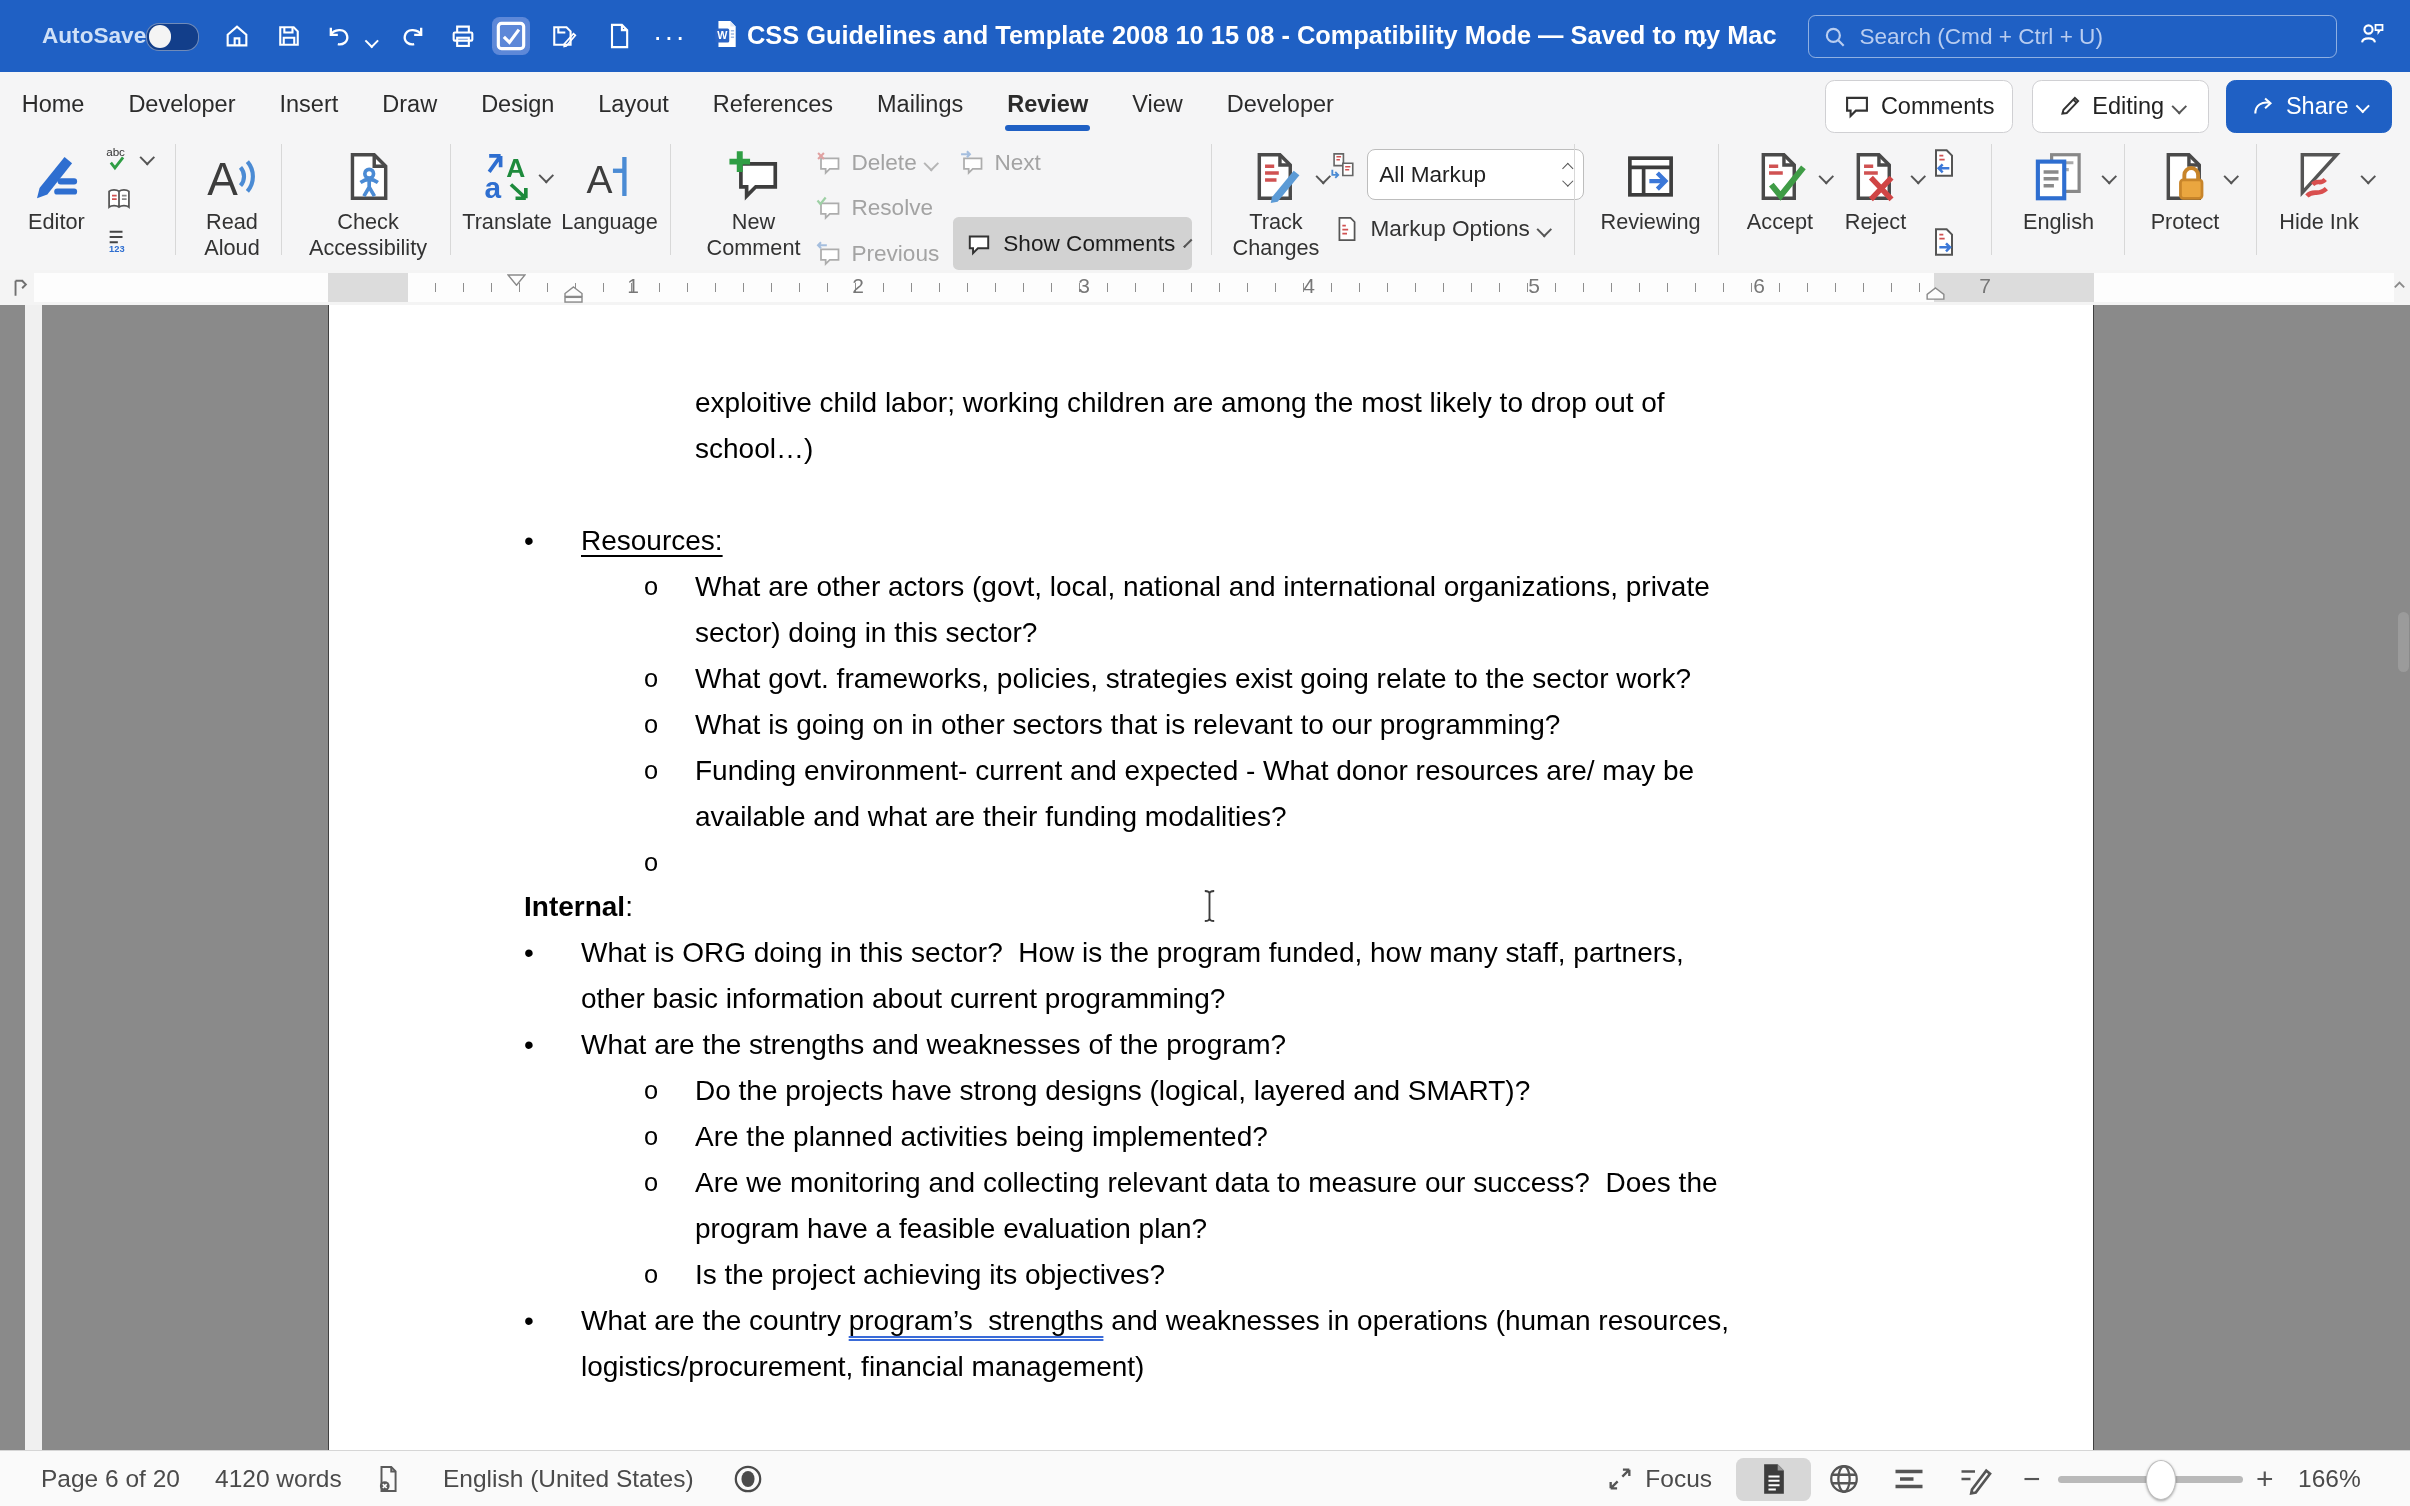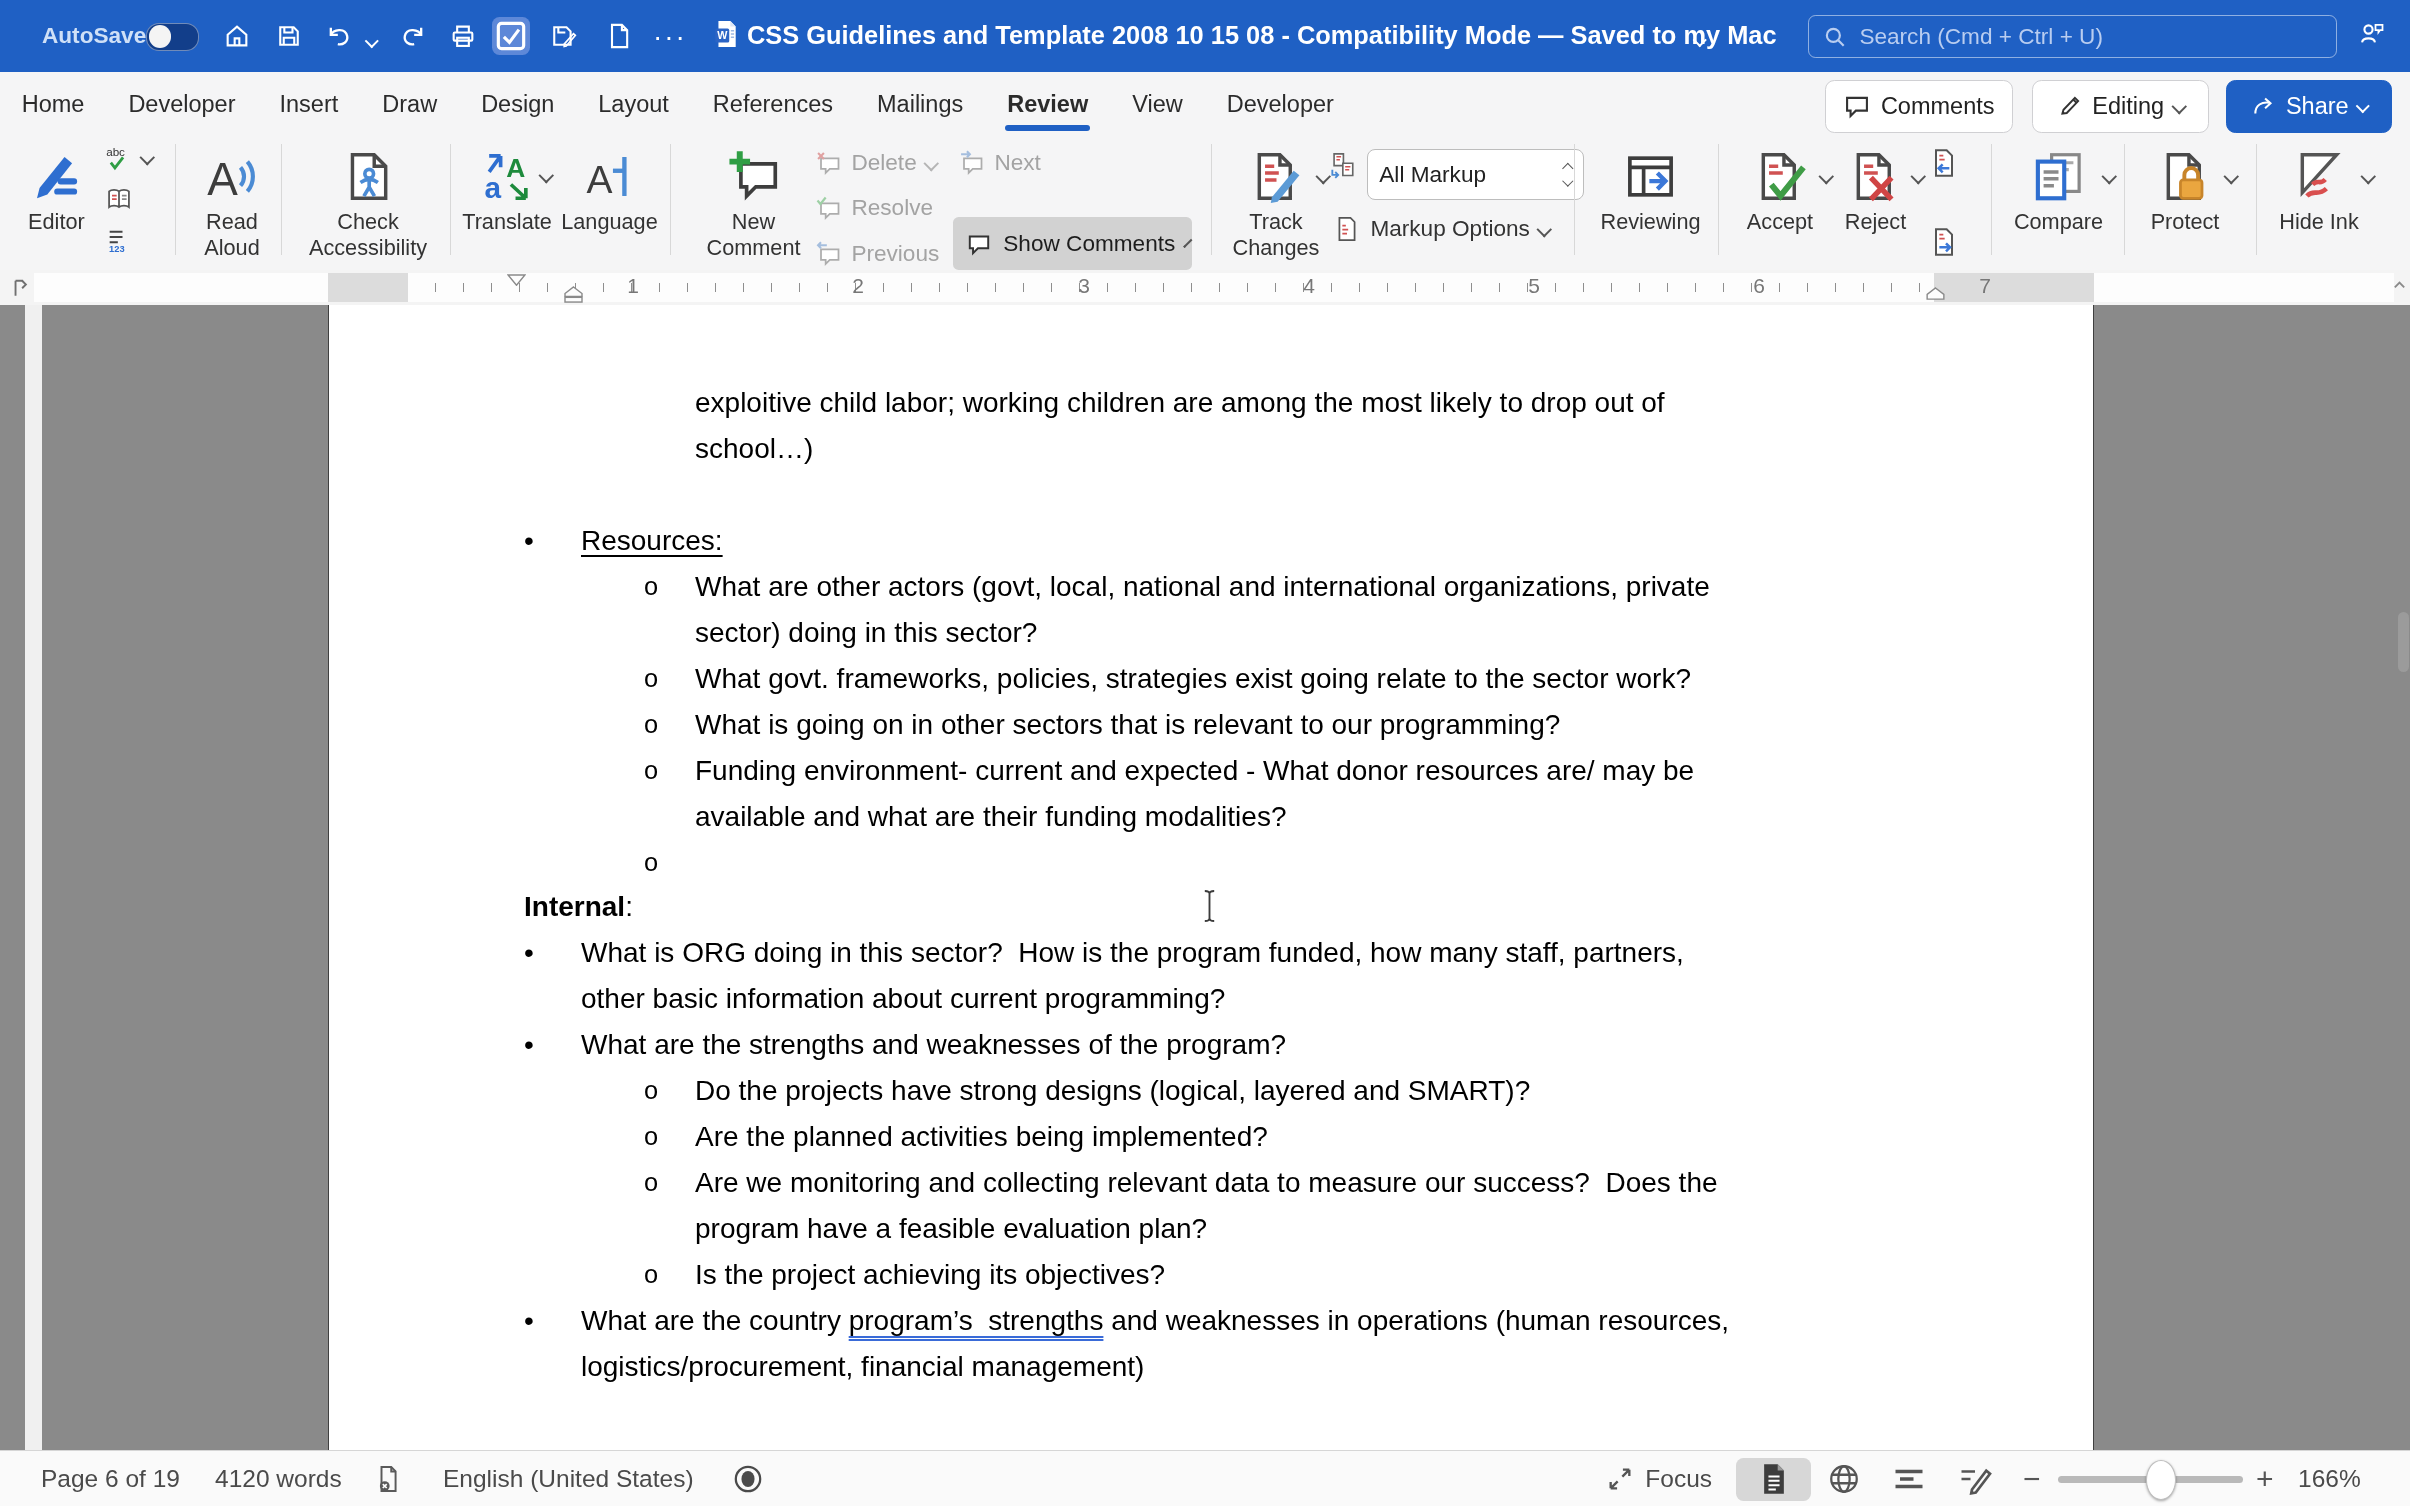--- a/index.html
+++ b/index.html
@@ -471,21 +471,21 @@
 
     <div class="rbtn" style="left:2006px;width:105px;">
       <div class="ric">
         <svg viewBox="0 0 24 24">
             <rect x="9" y="2.5" width="12" height="16" fill="#fff" stroke="#888" stroke-width="1.4"></rect>
             <path d="M11.5 6 h7 M11.5 9 h5" stroke="#aaa" stroke-width="1.4"></path>
             <rect x="3" y="5.5" width="11.5" height="16" fill="#fff" stroke="#2e6ed0" stroke-width="1.8"></rect>
             <path d="M5.5 10 h6.5 M5.5 13 h6.5 M5.5 16 h4.5" stroke="#8a8a8a" stroke-width="1.5"></path>
           </svg>
         </div>
-      <div class="rlb">Compare</div>
+      <div class="rlb">English</div>
       <span class="chev-r" style="left:98px;top:26px;"><span class="cv"></span></span>
     </div>
     <div class="vd" style="left:2124px;"></div>
 
     <div class="rbtn" style="left:2139px;width:92px;">
       <div class="ric">
         <svg viewBox="0 0 24 24">
             <path d="M4.5 2.5 H13.5 L18 7 V21.5 H4.5 Z" fill="#fff" stroke="#4a4a4a" stroke-width="1.5"></path>
             <path d="M13.5 2.5 V7 H18" fill="none" stroke="#4a4a4a" stroke-width="1.5"></path>
             <path d="M11.5 13.5 V11.3 a3 3 0 0 1 6 0 V13.5" fill="none" stroke="#c8852a" stroke-width="1.7"></path>
@@ -624,21 +624,21 @@
     </div>
 
     <span class="ibeam">
       <svg width="15" height="34" viewBox="0 0 16 36" fill="none" stroke="#3c3c3c" stroke-width="2">
           <path d="M3 2 C6 2 8 3 8 5 C8 3 10 2 13 2 M8 5 V31 M3 34 C6 34 8 33 8 31 C8 33 10 34 13 34"></path>
         </svg></span>
     <div class="scrollthumb"></div>
   </div>
 
   <div class="statusbar">
-    <span class="sb" style="left:41px;">Page 6 of 19</span>
+    <span class="sb" style="left:41px;">Page 6 of 20</span>
     <span class="sb" style="left:215px;">4120 words</span>
     <span class="sb" style="left:375px;">
       <svg width="26" height="30" viewBox="0 0 24 26" fill="none" stroke="#5a5a5a" stroke-width="1.8">
           <path d="M6 2 H15 L19 6 V24 H6 Z"></path>
           <path d="M15 2 V6 H19"></path>
           <circle cx="9" cy="19.5" r="4.5" fill="#5a5a5a" stroke="none"></circle>
           <path d="M7.2 17.7 l3.6 3.6 M10.8 17.7 l-3.6 3.6" stroke="#fff" stroke-width="1.6"></path>
         </svg>
       </span>
     <span class="sb" style="left:443px;">English (United States)</span>

